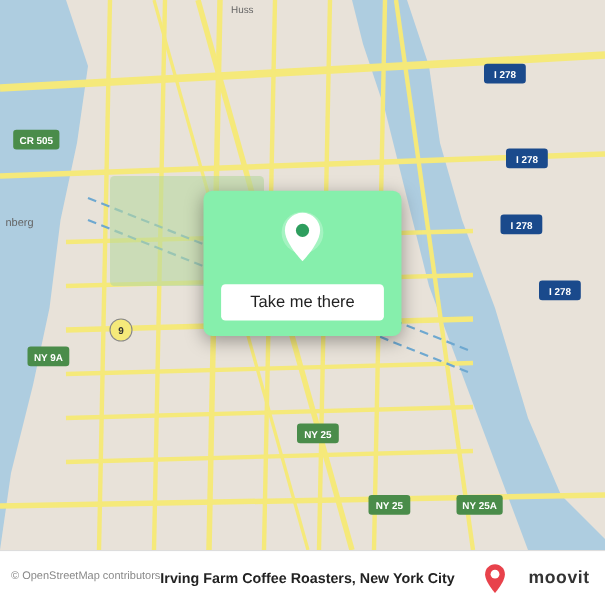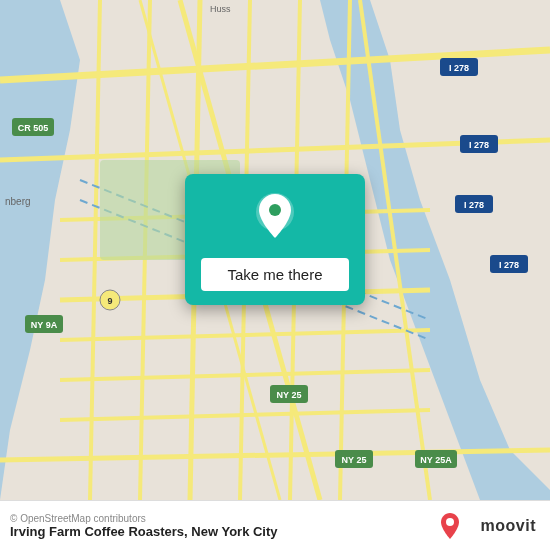--- a/index.html
+++ b/index.html
@@ -27,21 +27,21 @@
       position: absolute;
       top: 0; left: 0;
     }
 
     
     #overlay-card {
       position: absolute;
       top: 50%;
       left: 50%;
       transform: translate(-50%, -58%);
-      background: #14b8a6;
+      background: #86efac;
       border-radius: 8px;
       width: 180px;
       padding: 18px 16px 14px 16px;
       display: flex;
       flex-direction: column;
       align-items: center;
       box-shadow: 0 4px 16px rgba(0,0,0,0.35);
     }
 
     #location-pin {
@@ -67,21 +67,21 @@
       background: white;
       display: flex;
       align-items: center;
       justify-content: space-between;
       padding: 0 14px 0 10px;
       border-top: 1px solid #ddd;
     }
 
     #footer-left {
       display: flex;
-      flex-direction: column;
+      flex-direction: row;
     }
 
     #attribution {
       font-size: 10px;
       color: #888;
     }
 
     #place-label {
       font-size: 13px;
       color: #222;

